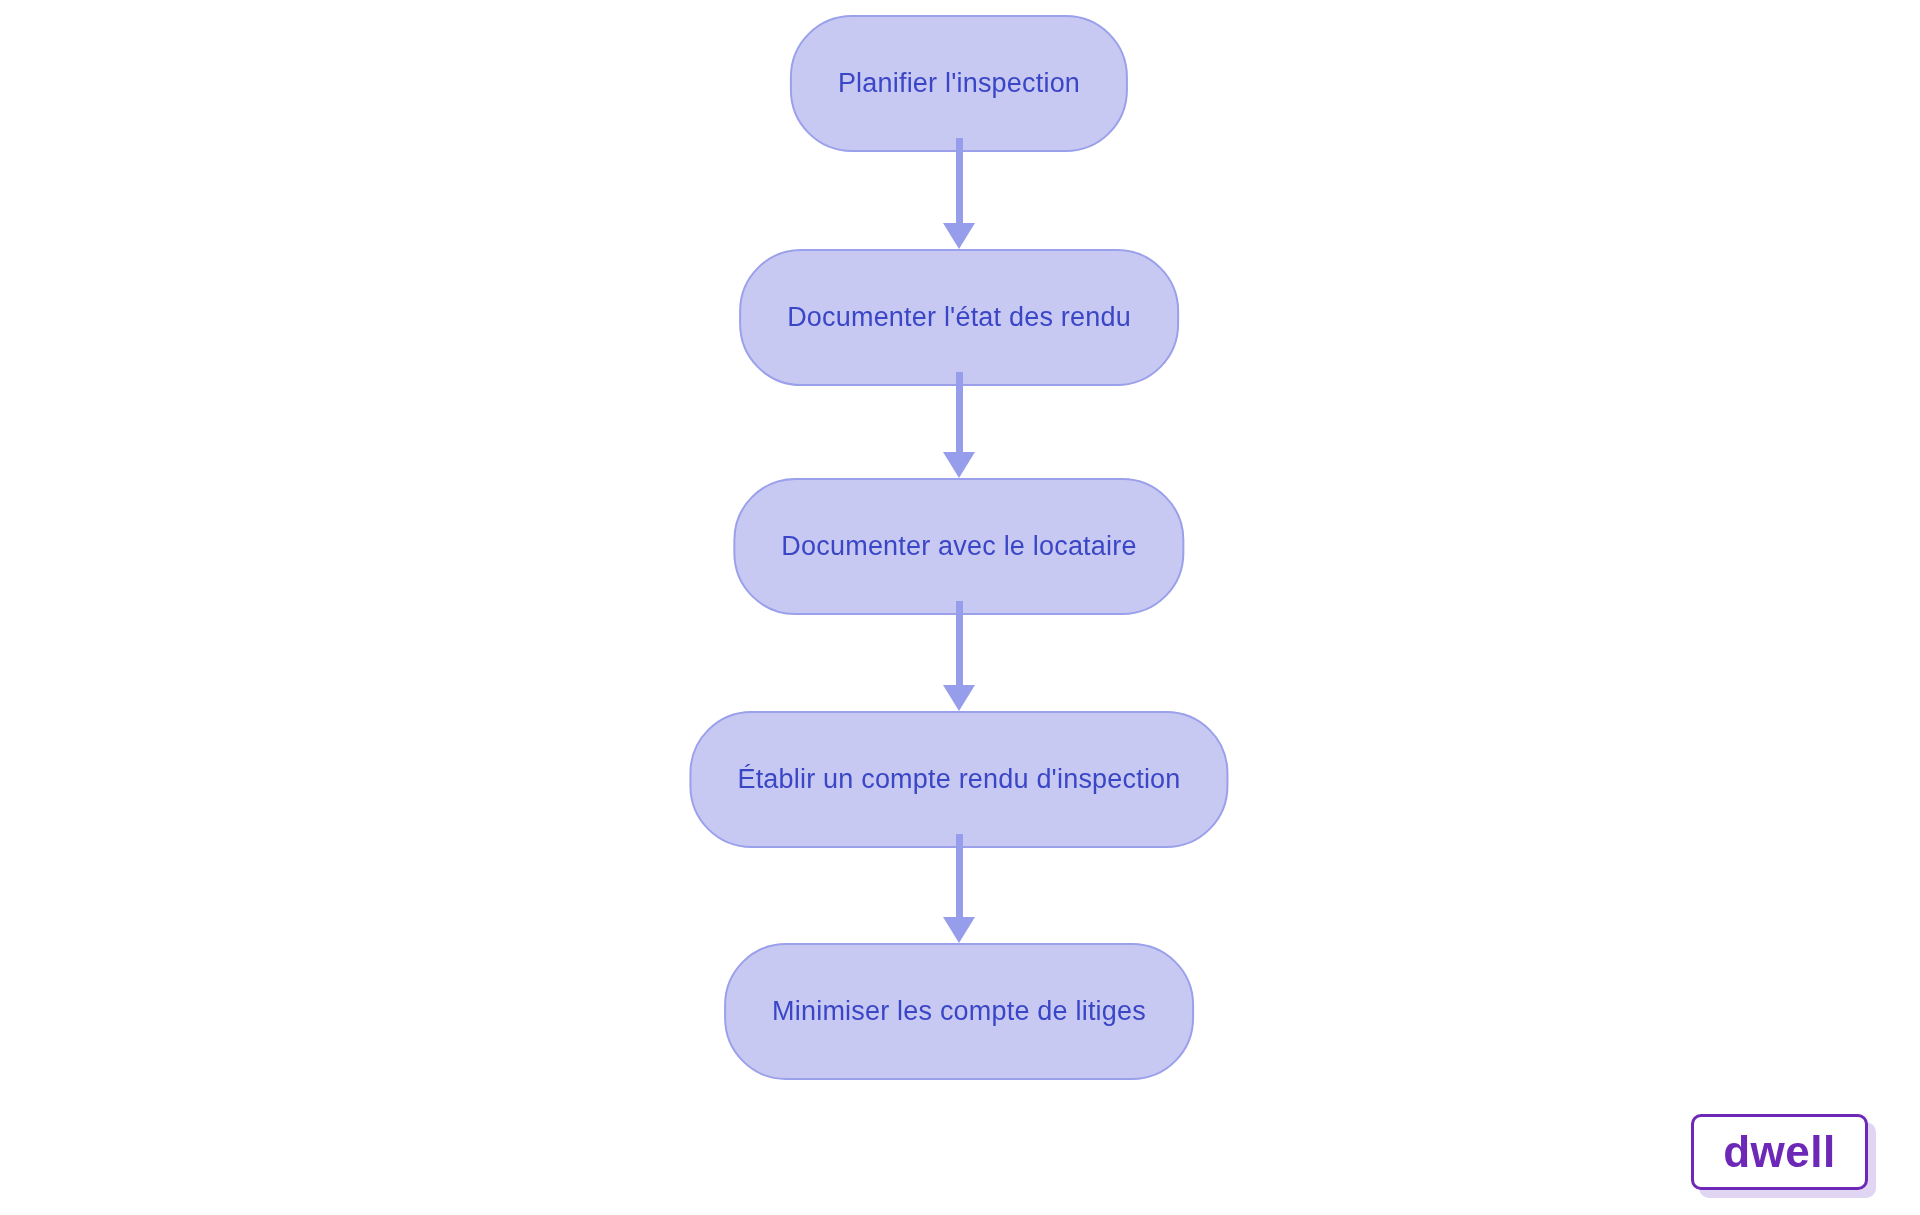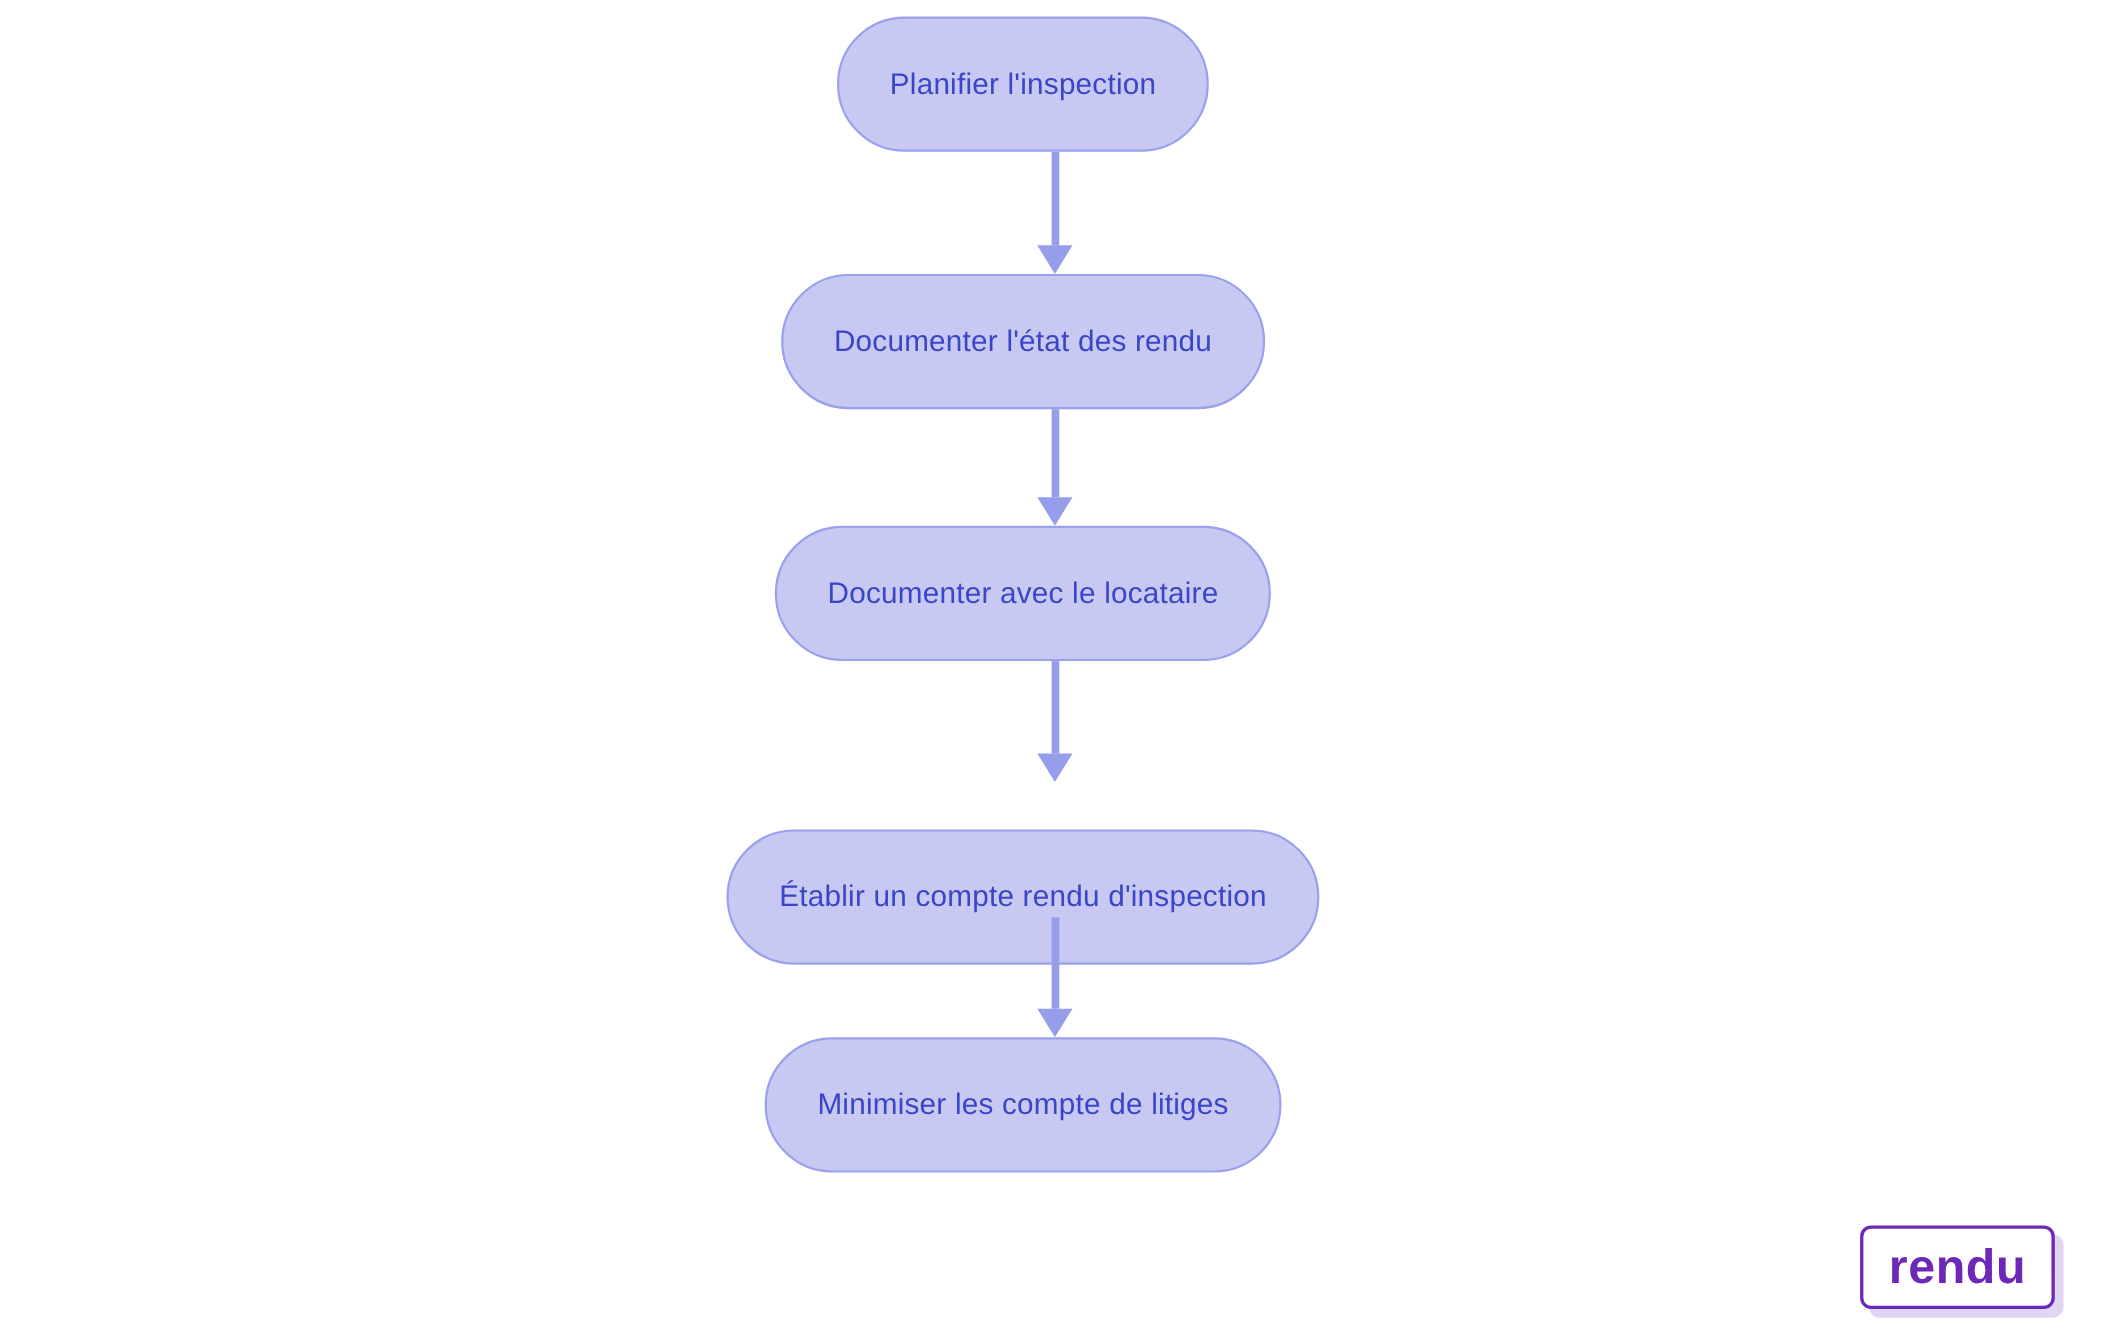--- a/index.html
+++ b/index.html
@@ -10,42 +10,42 @@
   .canvas {
     position: relative;
     width: 1920px;
     height: 1215px;
     background: var(--background, #ffffff);
     font-family: "Liberation Sans", sans-serif;
     overflow: hidden;
   }
   .node {
     position: absolute;
-    left: 930px;
+    left: 959px;
     transform: translateX(-50%);
-    height: 123px;
+    height: 137px;
     box-sizing: border-box;
     display: flex;
     align-items: center;
     justify-content: center;
     padding: 0 46px;
     background: var(--node-fill, #c7c9f3);
     border: 2px solid var(--node-border, #9aa0ea);
     border-radius: 62px;
   }
   .node-label {
     font-size: 27px;
     letter-spacing: 0.2px;
     color: var(--node-text, #3a46c6);
     white-space: nowrap;
   }
   .n0 { top: 15px; }
   .n1 { top: 249px; }
   .n2 { top: 478px; }
-  .n3 { top: 711px; margin-top: 43px; }
+  .n3 { top: 711px; }
   .n4 { top: 943px; }
 
   .arrow {
     position: absolute;
     left: 959px;
     transform: translateX(-50%);
     display: flex;
     flex-direction: column;
     align-items: center;
   }
@@ -127,16 +127,16 @@
   <div class="arrow a3">
     <div class="arrow-line"></div>
     <div class="arrow-head"></div>
   </div>
 
   <div class="node n4">
     <span class="node-label">Minimiser les compte de litiges</span>
   </div>
 
   <div class="logo-badge">
-    <span class="logo-text">rendu</span>
+    <span class="logo-text">dwell</span>
   </div>
 
 </div>
 
 </body></html>

